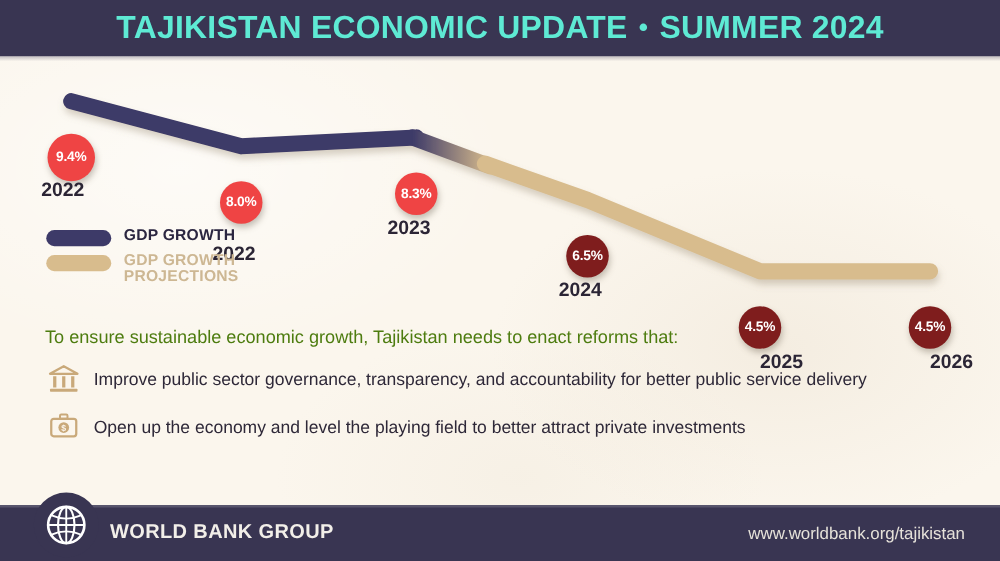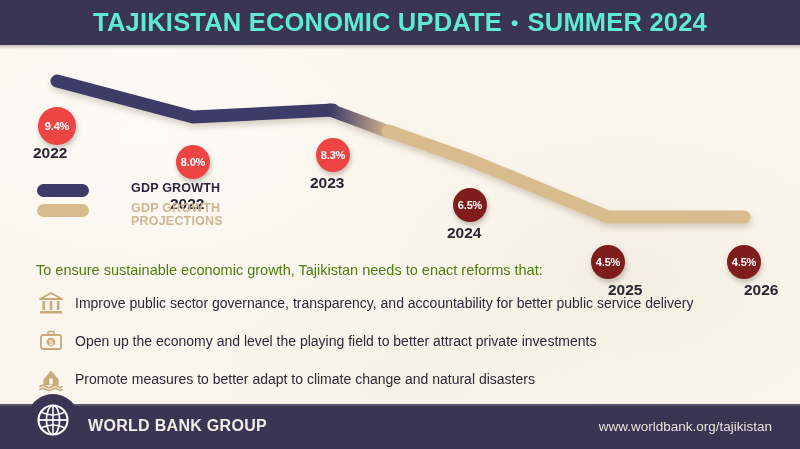--- a/index.html
+++ b/index.html
@@ -60,21 +60,21 @@
   }
   .pt-circle.actual{background:#ef4444;}
   .pt-circle.proj{background:#7f1d1d;}
   .pt-year{
     position:absolute;color:#2b2535;font-weight:bold;font-size:15.5px;
     white-space:nowrap;font-family:"Liberation Sans", sans-serif;
   }
 
   
   #legend{position:absolute;left:37px;top:182px;z-index:4;}
-  .legend-row{display:flex;align-items:flex-start;margin-bottom:5px;gap:32px;}
+  .legend-row{display:flex;align-items:flex-start;margin-bottom:5px;}
   .legend-swatch{
     width:52px;height:13px;border-radius:7px;margin-right:10px;margin-top:2px;flex:none;
   }
   .legend-swatch.navy{background:#3d3a68;}
   .legend-swatch.tan{background:#d8bc8d;}
   .legend-label{
     font-size:12.5px;font-weight:bold;line-height:13px;letter-spacing:.2px;
     font-family:"Liberation Sans", sans-serif;
   }
   .legend-label.navy{color:#2b2640;}
@@ -201,31 +201,20 @@
         <svg width="26" height="26" viewBox="0 0 26 26">
           <rect x="10" y="3.5" width="6" height="3.5" rx="1" fill="none" stroke="#c9a97a" stroke-width="1.6"></rect>
           <rect x="3" y="7" width="20" height="14" rx="2" fill="none" stroke="#c9a97a" stroke-width="1.8"></rect>
           <circle cx="13" cy="14" r="4.3" fill="#c9a97a"></circle>
           <text x="13" y="17" font-size="7" font-weight="bold" text-anchor="middle" fill="#faf4ea" font-family="'Liberation Sans',sans-serif">$</text>
         </svg>
       </div>
       <div class="bullet-text">Open up the economy and level the playing field to better attract private investments</div>
     </div>
 
-    <div class="bullet">
-      <div class="bullet-icon">
-        <svg width="26" height="26" viewBox="0 0 26 26">
-          <path d="M6 14 L13 5.5 L20 14 L20 18.5 L6 18.5 Z" fill="#c9a97a" stroke="#c9a97a" stroke-width="1.2" stroke-linejoin="round"></path>
-          <rect x="11.3" y="12.5" width="3.4" height="6" fill="#faf4ea"></rect>
-          <path d="M2 20.5 q3 -2.2 6 0 t6 0 t6 0 t4 0" fill="none" stroke="#c9a97a" stroke-width="1.7" stroke-linecap="round"></path>
-          <path d="M2 23.4 q3 -2.2 6 0 t6 0 t6 0 t4 0" fill="none" stroke="#c9a97a" stroke-width="1.7" stroke-linecap="round"></path>
-        </svg>
-      </div>
-      <div class="bullet-text">Promote measures  to better adapt to climate change and natural disasters</div>
-    </div>
   </div>
 
   <div id="footer">
     <div id="footer-topline"></div>
     <div id="logo-badge">
       <svg width="40" height="40" viewBox="0 0 40 40">
         <circle cx="20" cy="20" r="14.5" fill="none" stroke="#ffffff" stroke-width="2.1"></circle>
         <ellipse cx="20" cy="20" rx="6.6" ry="14.5" fill="none" stroke="#ffffff" stroke-width="1.7"></ellipse>
         <line x1="5.5" y1="20" x2="34.5" y2="20" stroke="#ffffff" stroke-width="1.7"></line>
         <path d="M8.3 12.3 q11.7 5.2 23.4 0" fill="none" stroke="#ffffff" stroke-width="1.5"></path>

